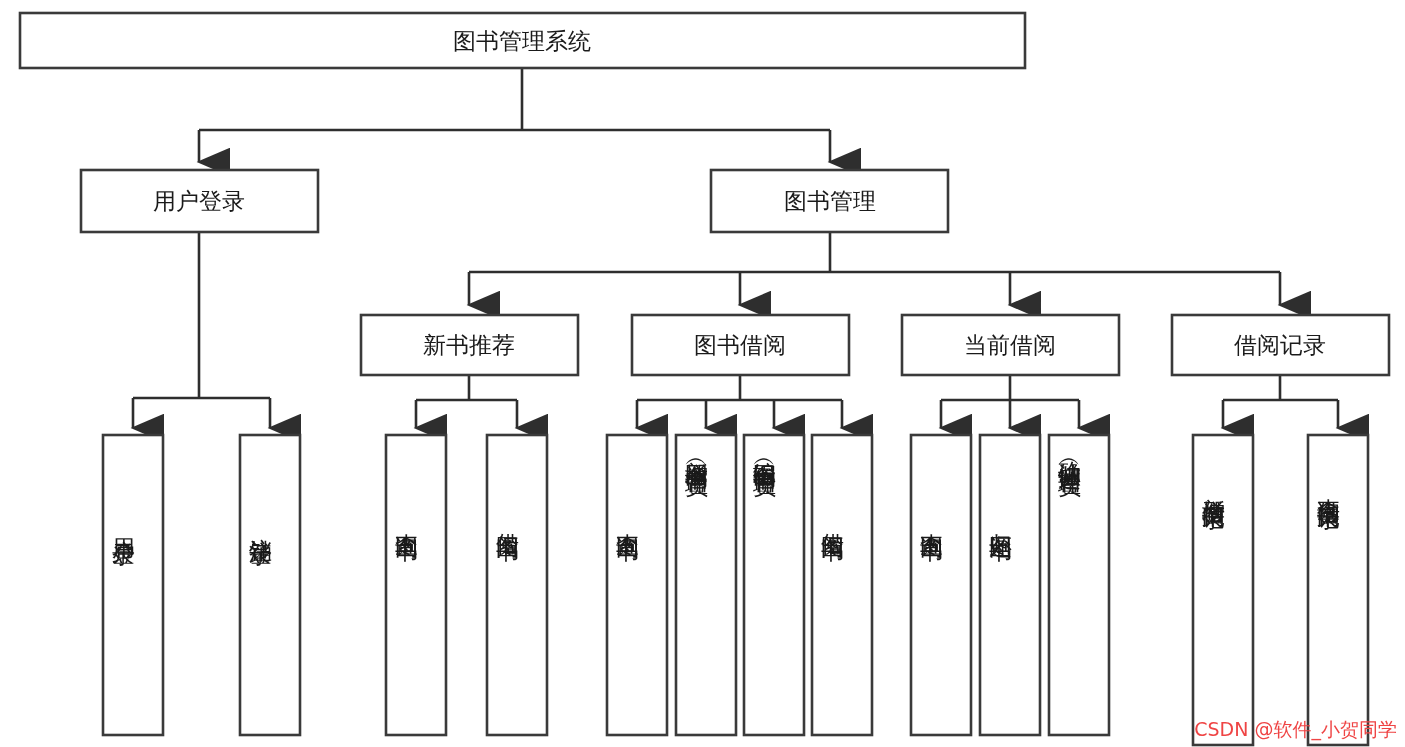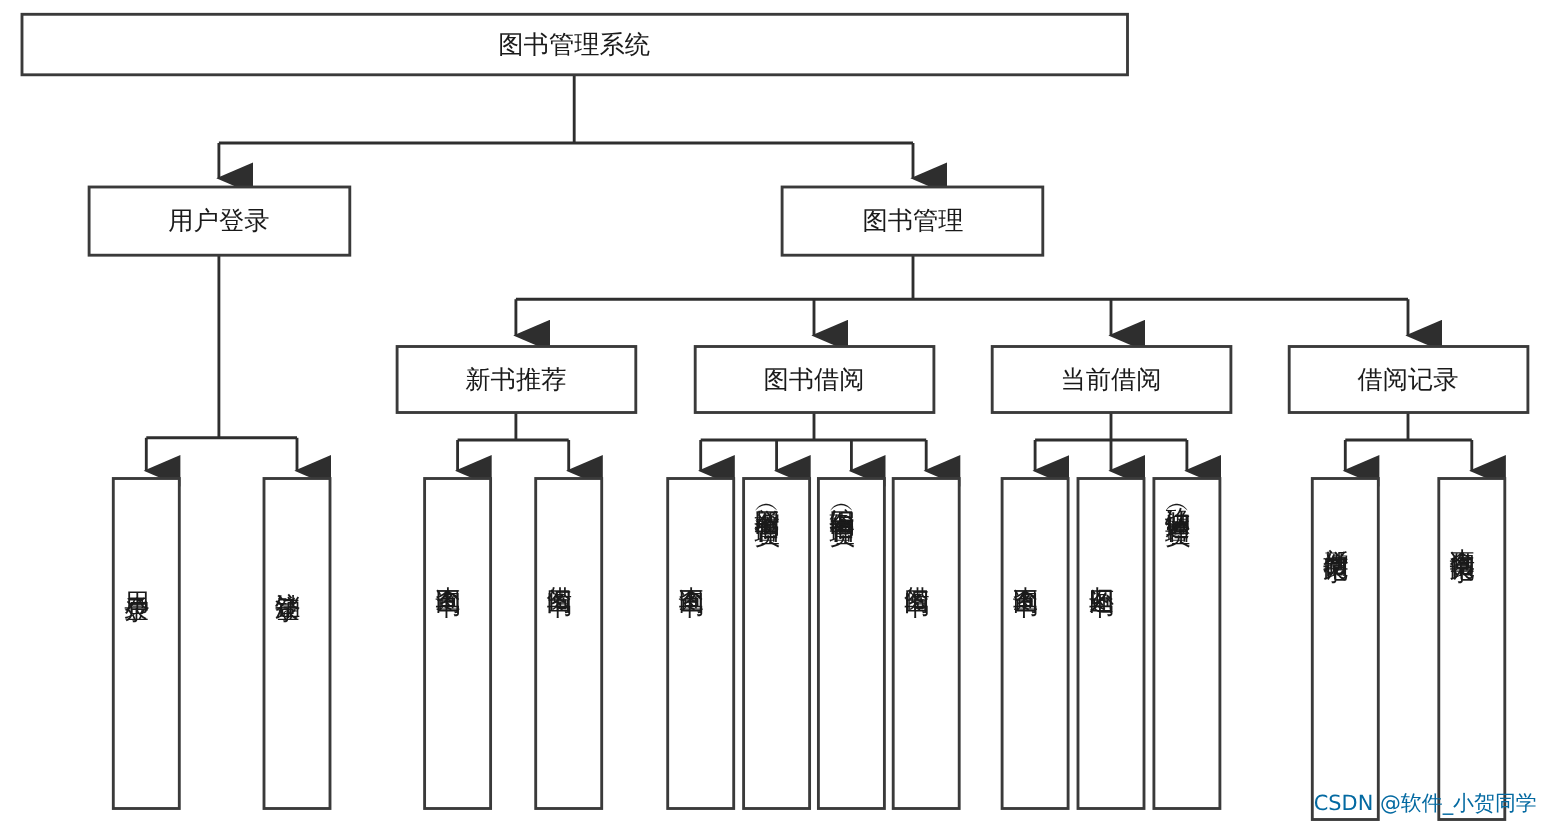--- a/index.html
+++ b/index.html
@@ -53,21 +53,21 @@
     white-space: nowrap;
     pointer-events: none;
     text-align: left;
   }
   .watermark {
     position: absolute;
     right: 8px;
     bottom: 4px;
     font-family: "DejaVu Sans", "Liberation Sans", sans-serif;
     font-size: 19px;
-    color: #0369a1;
+    color: #ef4444;
     white-space: nowrap;
     pointer-events: none;
     padding-left: 14px;
   }
 </style>
 </head>
 <body>
 
 <svg id="diagram" viewBox="0 0 1405 747" xmlns="http://www.w3.org/2000/svg">
   <defs>

